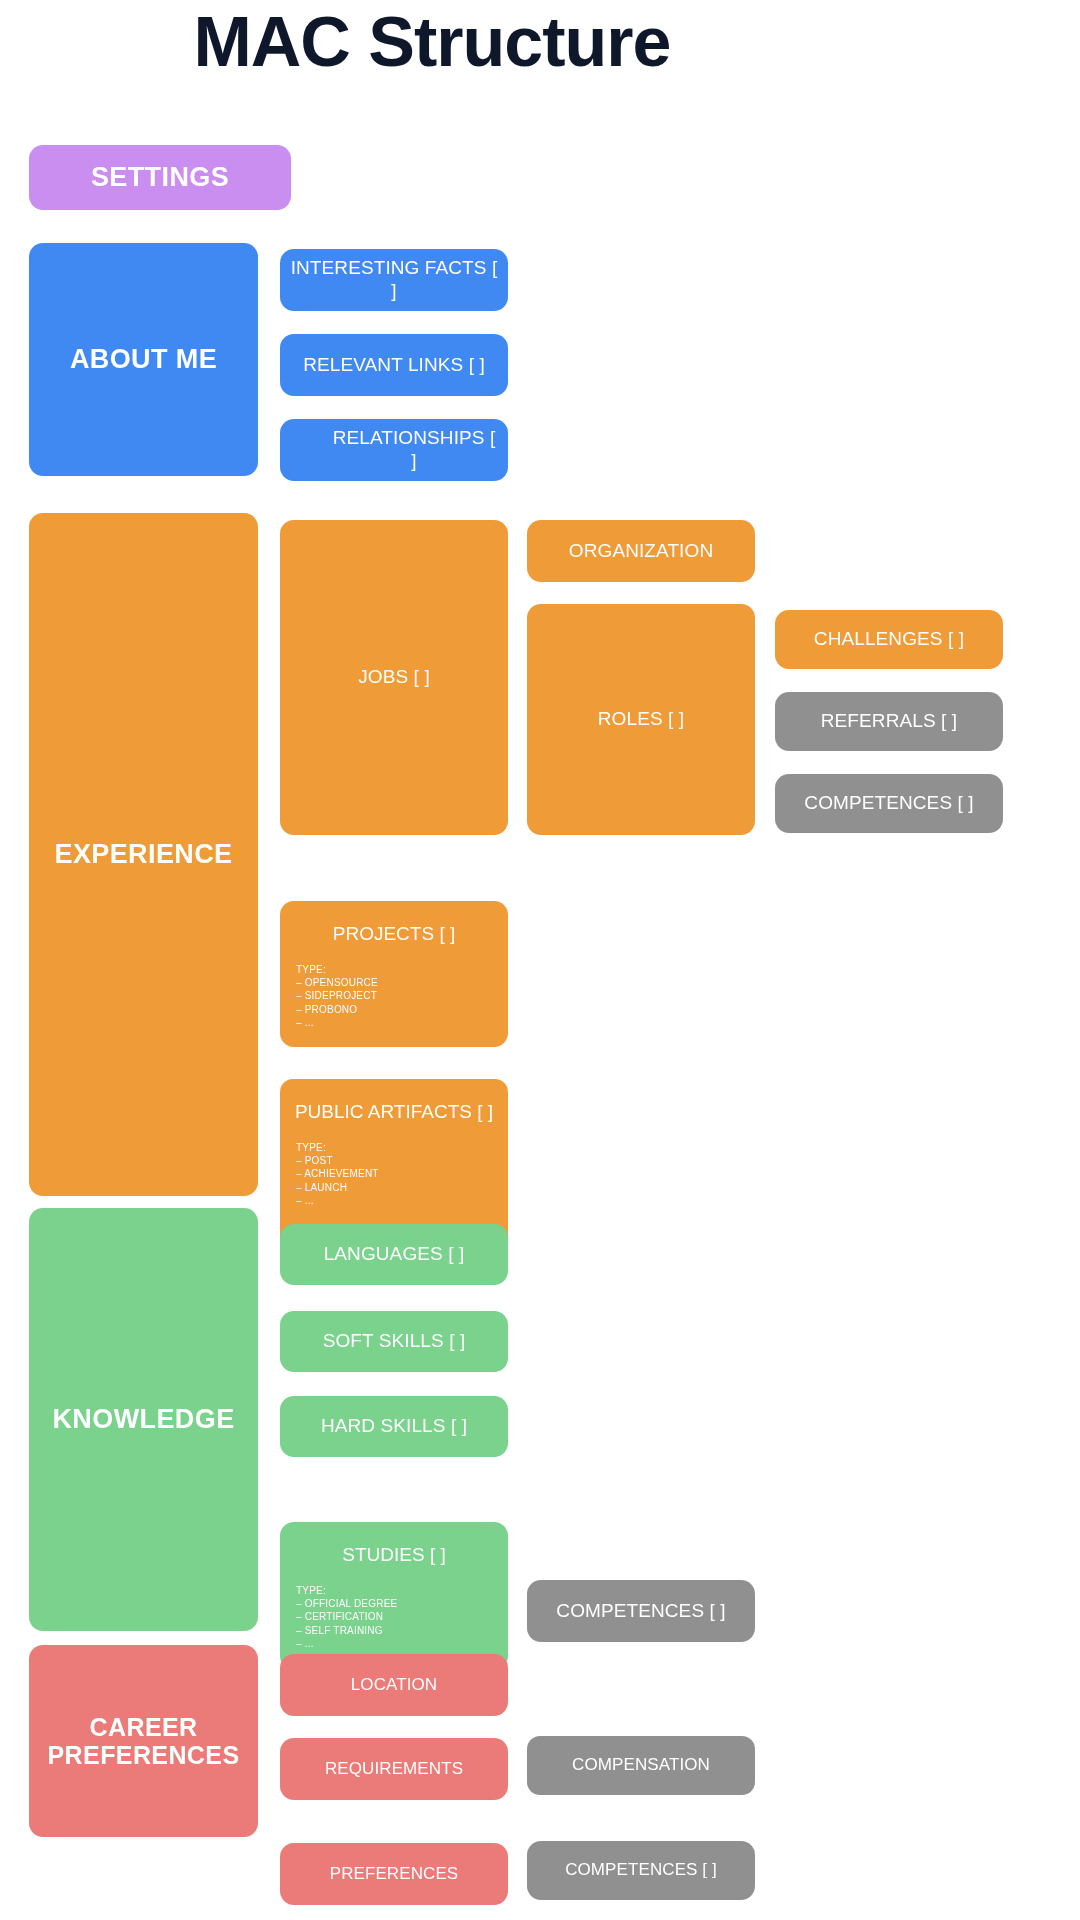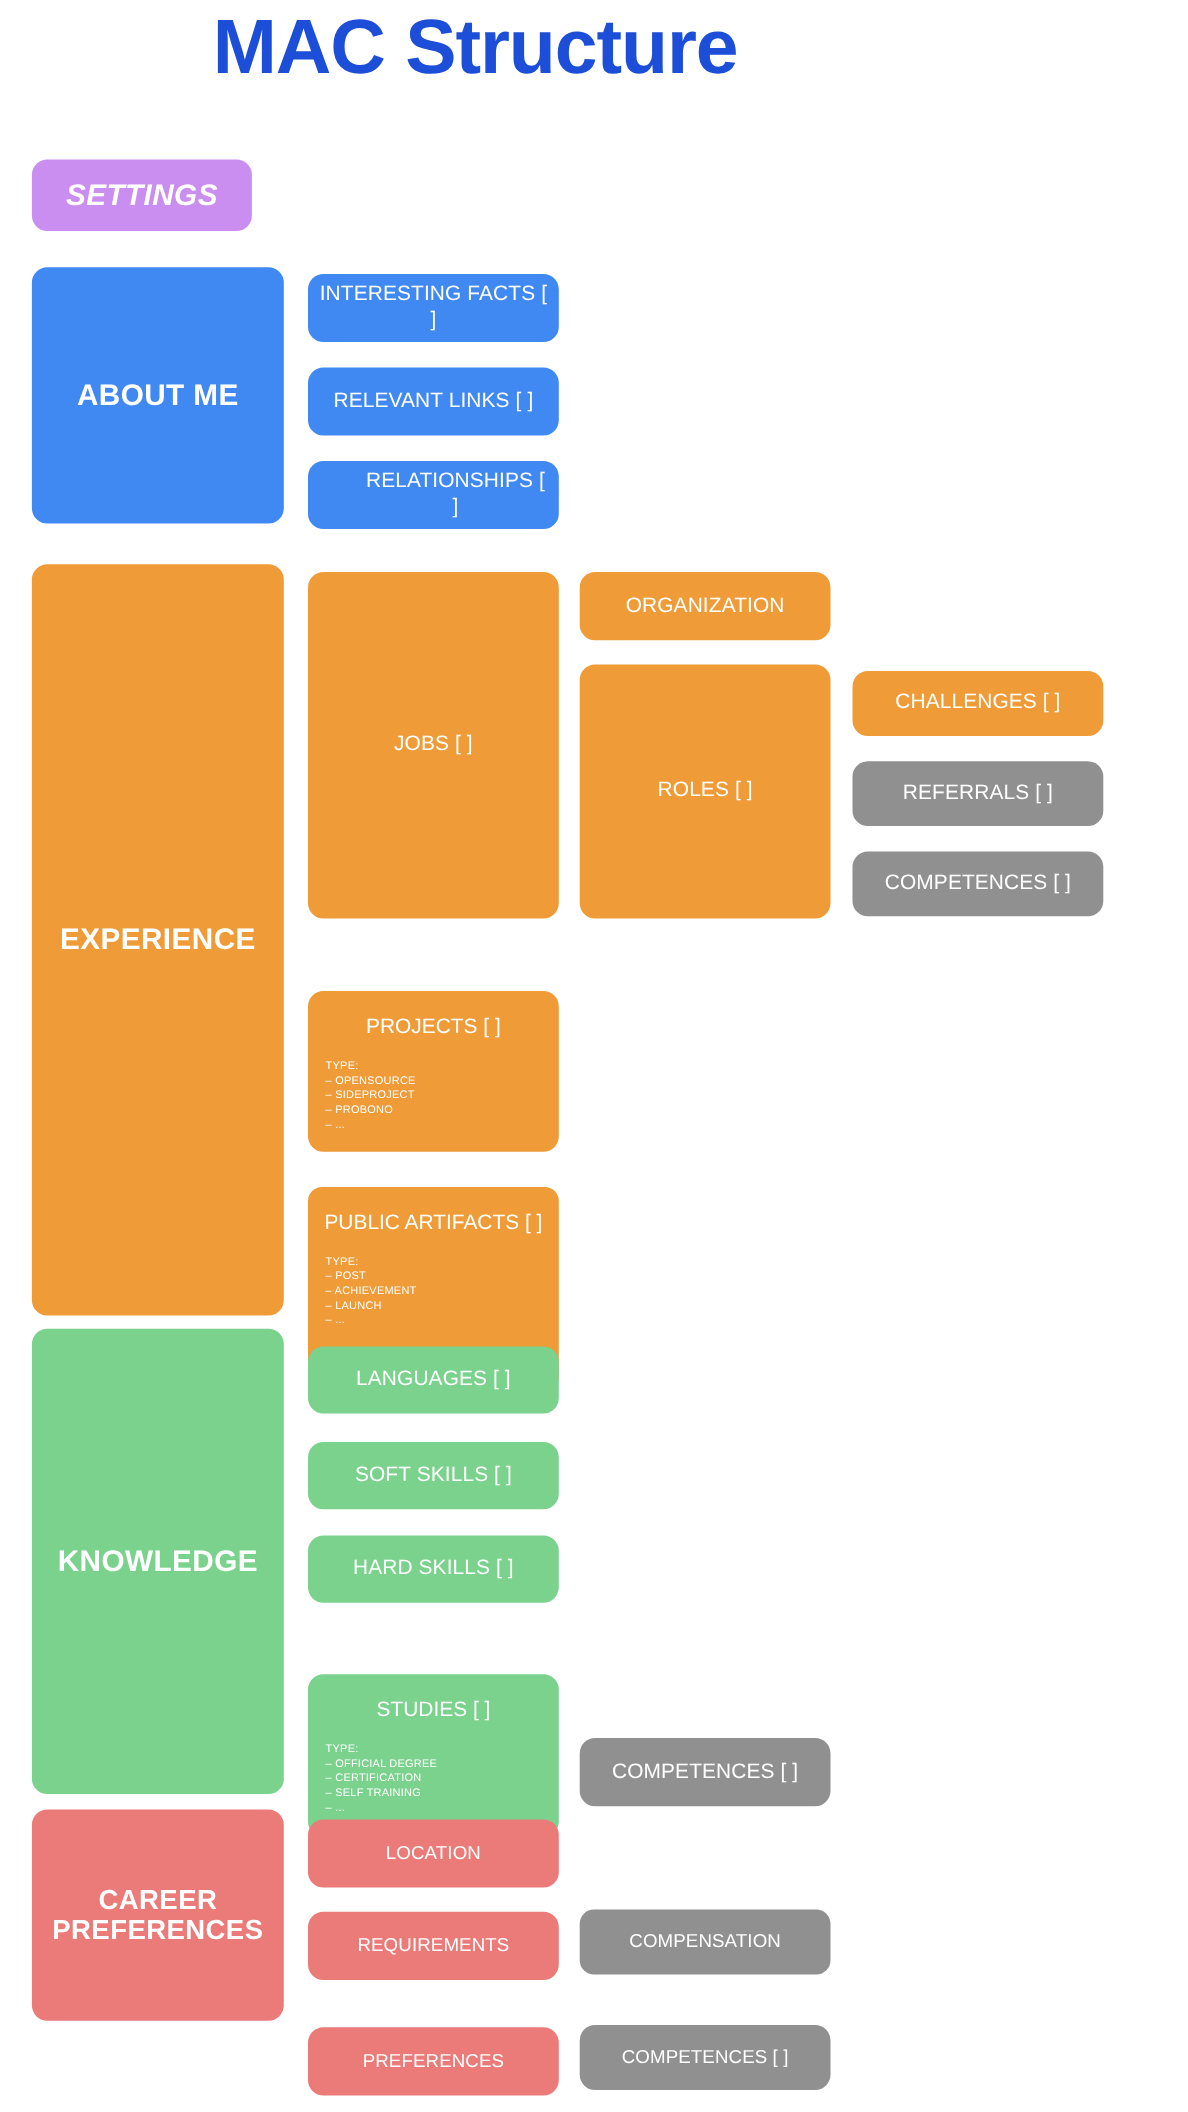--- a/index.html
+++ b/index.html
@@ -12,21 +12,21 @@
   }
   .canvas{position:absolute;left:0;top:0;width:1080px;height:1920px;}
 
   
   .page-title{
     position:absolute;left:0;top:6px;width:864px;
     text-align:center;
     font-size:70px;
     font-weight:bold;
     letter-spacing:-1px;
-    color:#1d4ed8;
+    color:#0f172a;
     line-height:1.05;
   }
 
   
   .card{
     position:absolute;
     border-radius:14px;
     color:#ffffff;
     box-sizing:border-box;
     display:flex;
@@ -87,21 +87,21 @@
   .c-red{background:#ea7b78;}
   .c-gray{background:#909090;}
 </style>
 </head>
 <body>
 
 <div class="canvas">
 
   <div class="page-title">MAC Structure</div>
 
-  <div class="card pillar c-purple" style="left:29px;top:145px;width:200px;height:65px;font-style:italic;">
+  <div class="card pillar c-purple" style="left:29px;top:145px;width:262px;height:65px;">
     <span class="lbl">SETTINGS</span>
   </div>
 
   <div class="card pillar c-blue" style="left:29px;top:243px;width:229px;height:233px;">
     <span class="lbl">ABOUT ME</span>
   </div>
   <div class="card node c-blue" style="left:280px;top:249px;width:228px;height:62px;">
     <span class="lbl">INTERESTING FACTS [ ]</span>
   </div>
   <div class="card node c-blue" style="left:280px;top:334px;width:228px;height:62px;">

